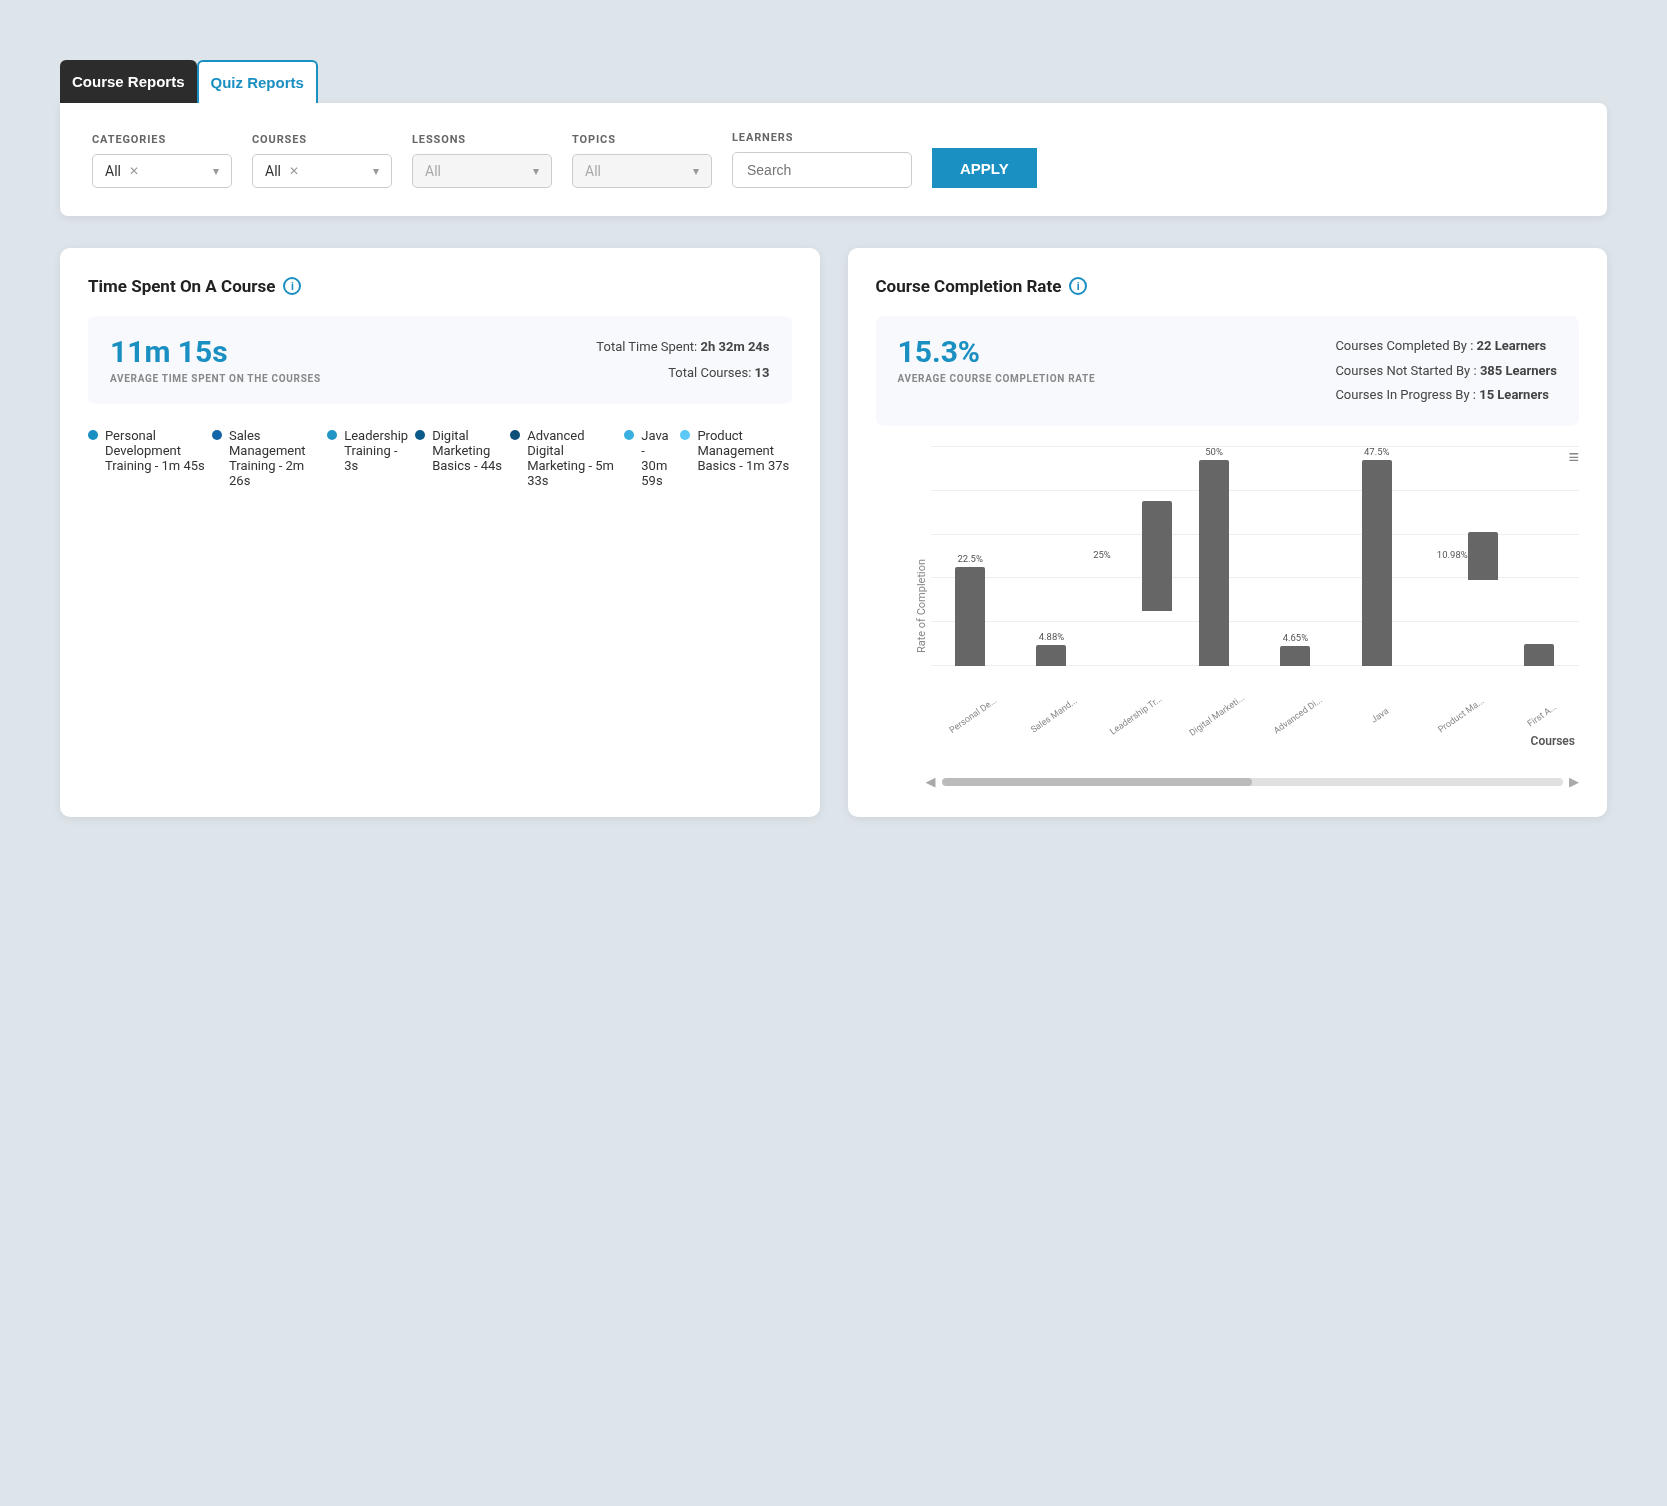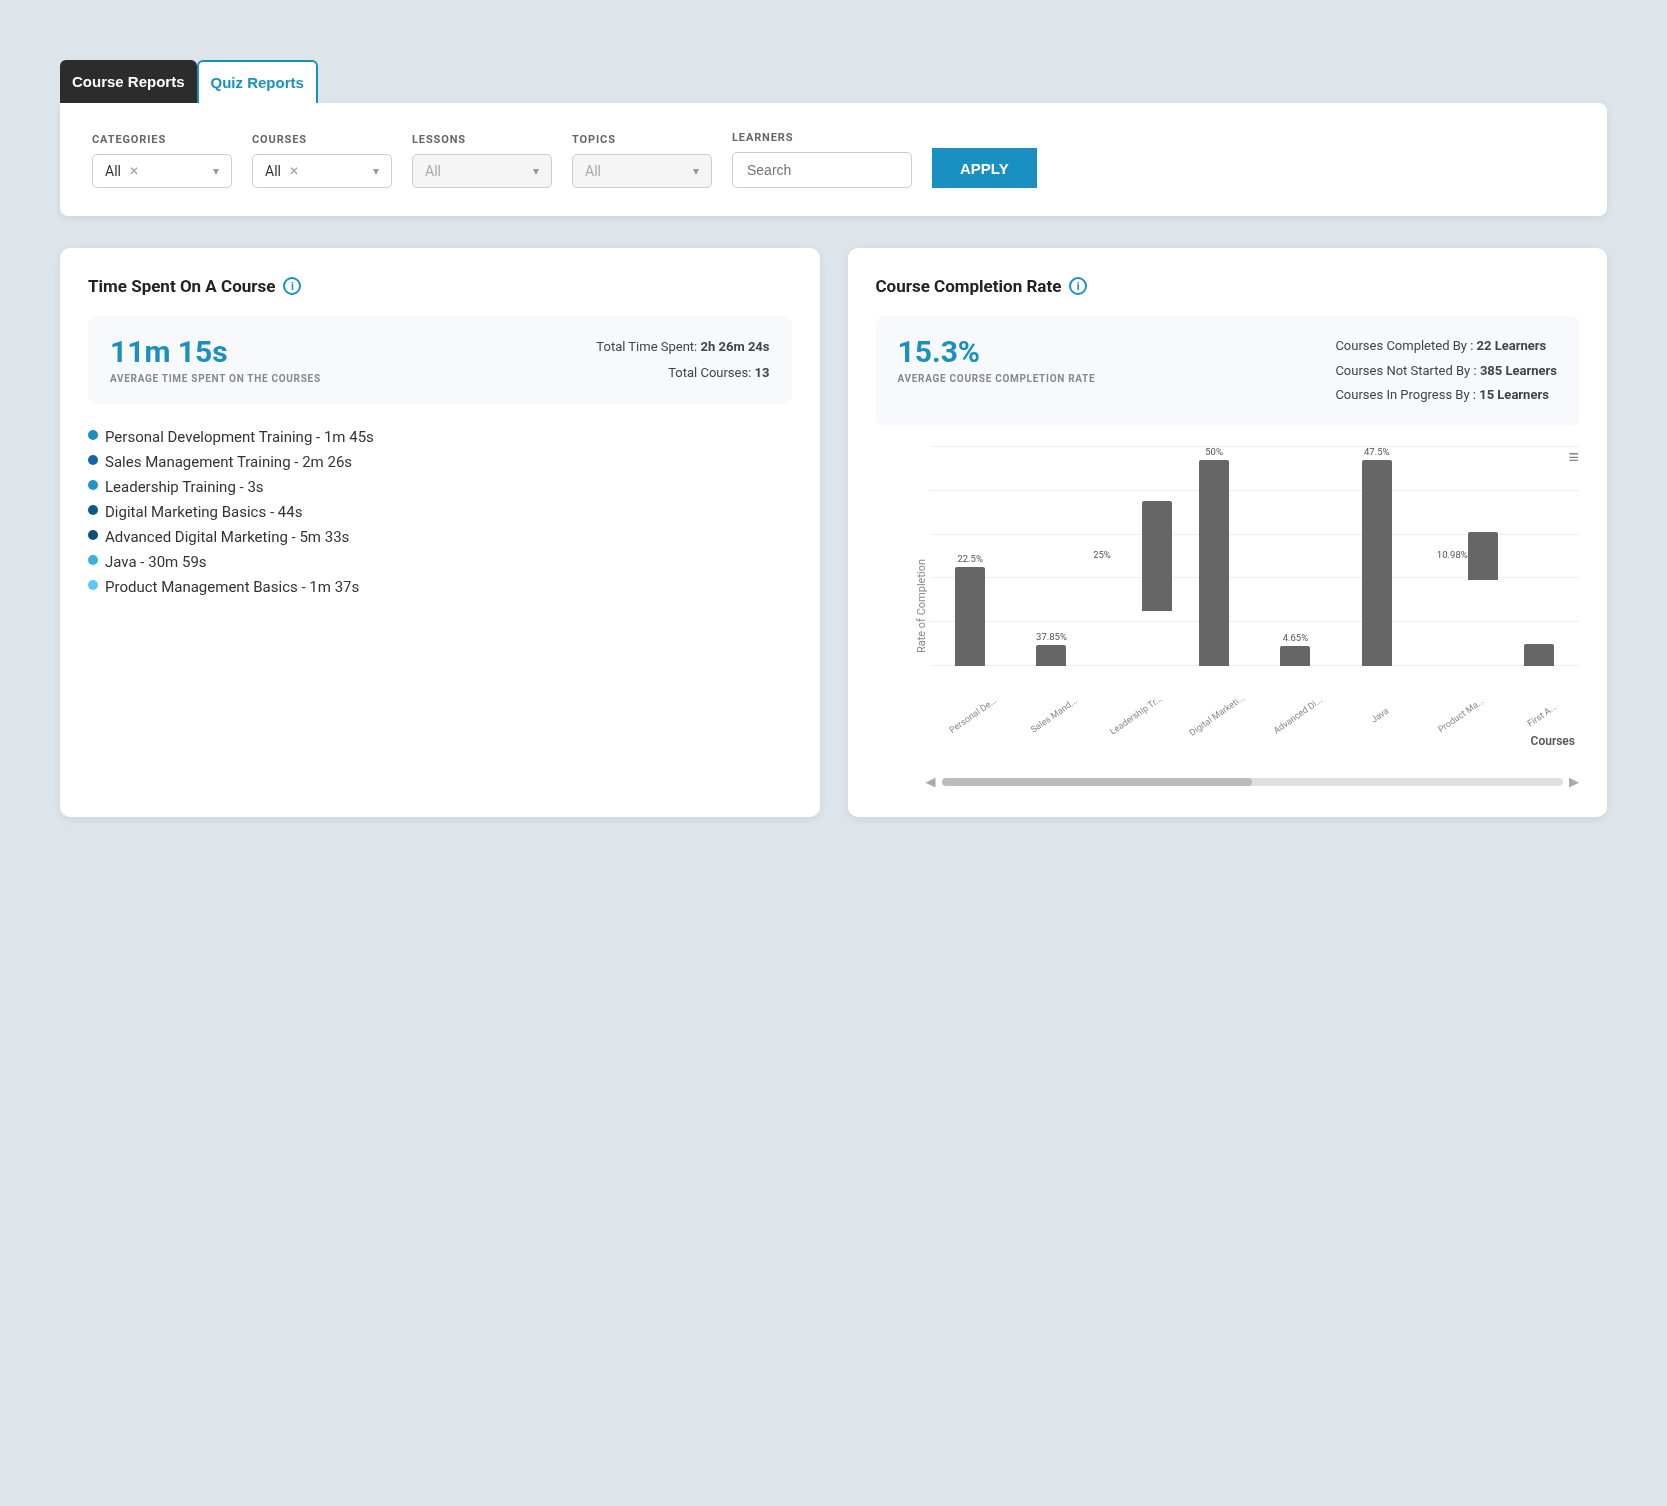--- a/index.html
+++ b/index.html
@@ -183,23 +183,23 @@
       display: flex;
       align-items: center;
       gap: 24px;
       margin-top: 10px;
     }
     .donut-svg-wrap {
       flex-shrink: 0;
     }
     .legend-list {
       display: flex;
-      flex-direction: column;
+      flex-direction: row;
       gap: 7px;
-      font-size: 15px;
+      font-size: 13px;
       color: #333;
       max-height: 240px;
       overflow-y: auto;
     }
     .legend-item {
       display: flex;
       align-items: flex-start;
       gap: 7px;
     }
     .legend-dot {
@@ -328,21 +328,21 @@
     <div class="card-title">
       <span>Time Spent On A Course</span>
       <span class="info-icon">i</span>
     </div>
     <div class="summary-box">
       <div>
         <div class="big-stat">11m 15s</div>
         <div class="stat-label">AVERAGE TIME SPENT ON THE COURSES</div>
       </div>
       <div class="summary-right">
-        <div><span>Total Time Spent:</span> <strong>2h 26m 24s</strong></div>
+        <div><span>Total Time Spent:</span> <strong>2h 32m 24s</strong></div>
         <div><span>Total Courses:</span> <strong>13</strong></div>
       </div>
     </div>
 
     <div class="donut-area">
       <div class="legend-list">
         <div class="legend-item">
           <span class="legend-dot" style="background:#1a8fc1"></span>
           <span>Personal Development Training - 1m 45s</span>
         </div>
@@ -410,21 +410,21 @@
 
           <div style="display:flex; align-items:flex-end; height:100%; gap:2px;">
 
             <div style="flex:1;display:flex;flex-direction:column;align-items:center;justify-content:flex-end;height:100%;position:relative;">
               <div style="font-size:9.5px;color:#555;margin-bottom:3px;">22.5%</div>
               <div style="width:30px;background:#666;height:99px;border-radius:2px 2px 0 0;"></div>
               <div style="position:absolute;bottom:-55px;left:50%;font-size:9px;color:#888;transform:translateX(-50%) rotate(-35deg);transform-origin:top center;white-space:nowrap;">Personal De...</div>
             </div>
 
             <div style="flex:1;display:flex;flex-direction:column;align-items:center;justify-content:flex-end;height:100%;position:relative;">
-              <div style="font-size:9.5px;color:#555;margin-bottom:3px;">37.85%</div>
+              <div style="font-size:9.5px;color:#555;margin-bottom:3px;">4.88%</div>
               <div style="width:30px;background:#666;height:21px;border-radius:2px 2px 0 0;"></div>
               <div style="position:absolute;bottom:-55px;left:50%;font-size:9px;color:#888;transform:translateX(-50%) rotate(-35deg);transform-origin:top center;white-space:nowrap;">Sales Mand...</div>
             </div>
 
             <div style="flex:1;display:flex;flex-direction:row;align-items:center;justify-content:space-between;height:100%;position:relative;">
               <div style="font-size:9.5px;color:#555;margin-bottom:3px;">25%</div>
               <div style="width:30px;background:#666;height:110px;border-radius:2px 2px 0 0;"></div>
               <div style="position:absolute;bottom:-55px;left:50%;font-size:9px;color:#888;transform:translateX(-50%) rotate(-35deg);transform-origin:top center;white-space:nowrap;">Leadership Tr...</div>
             </div>
 

